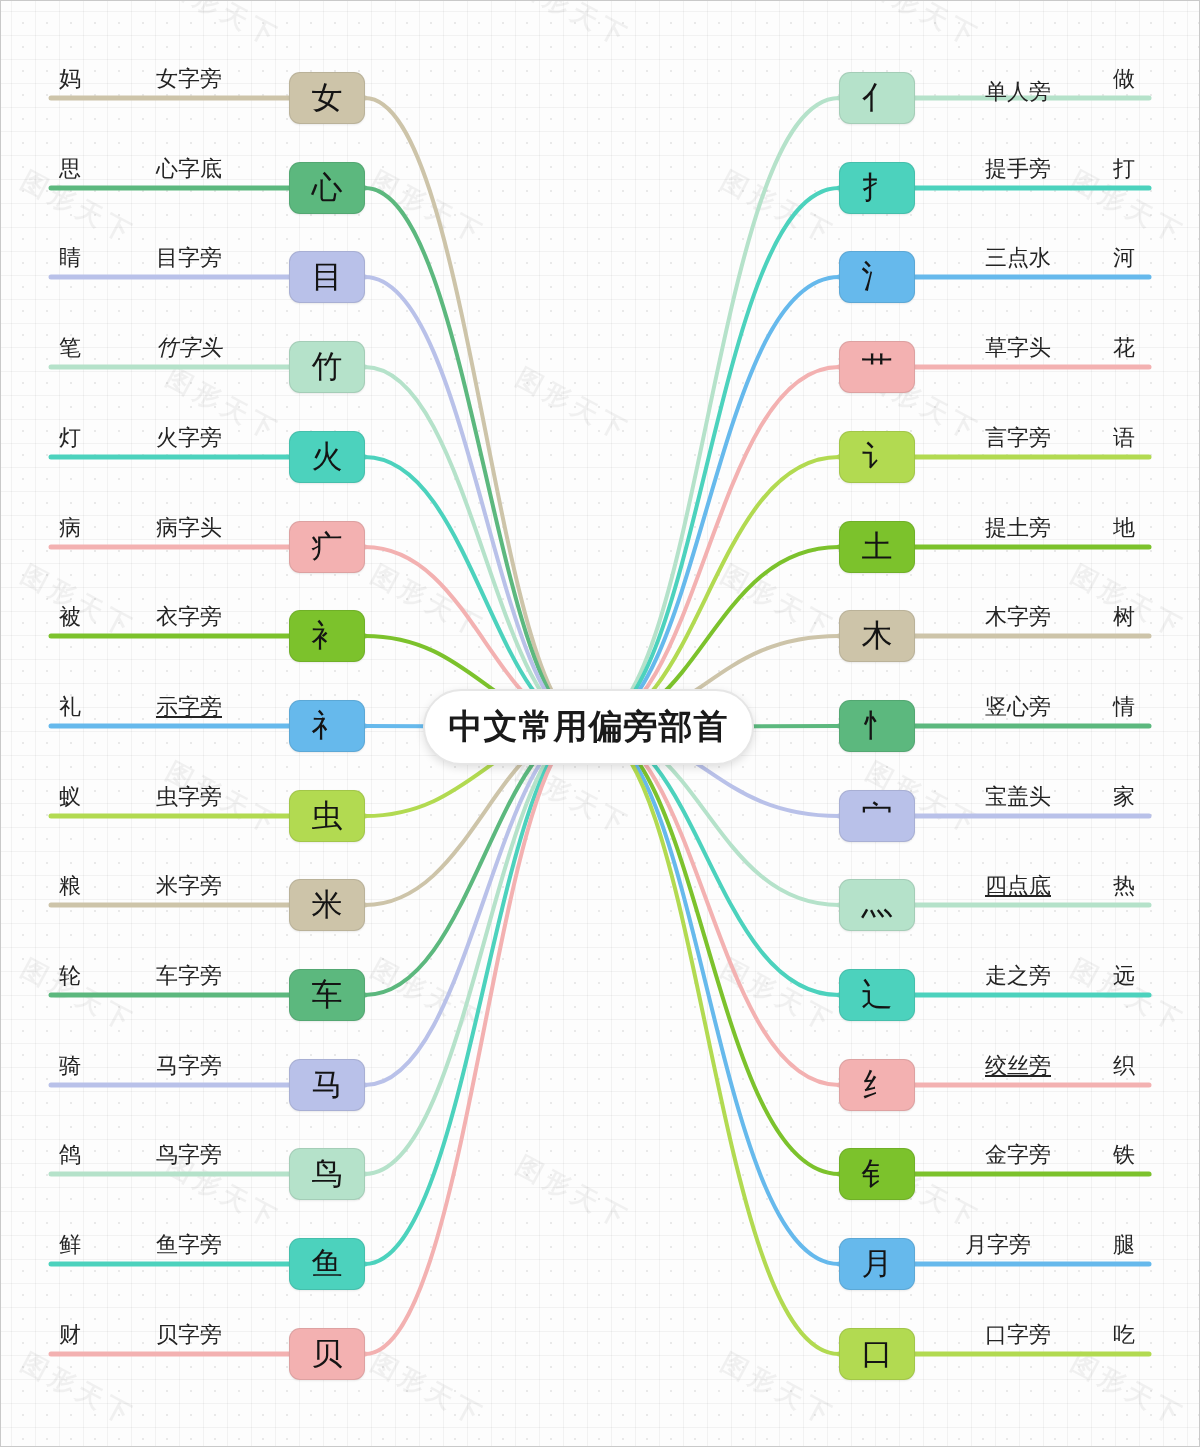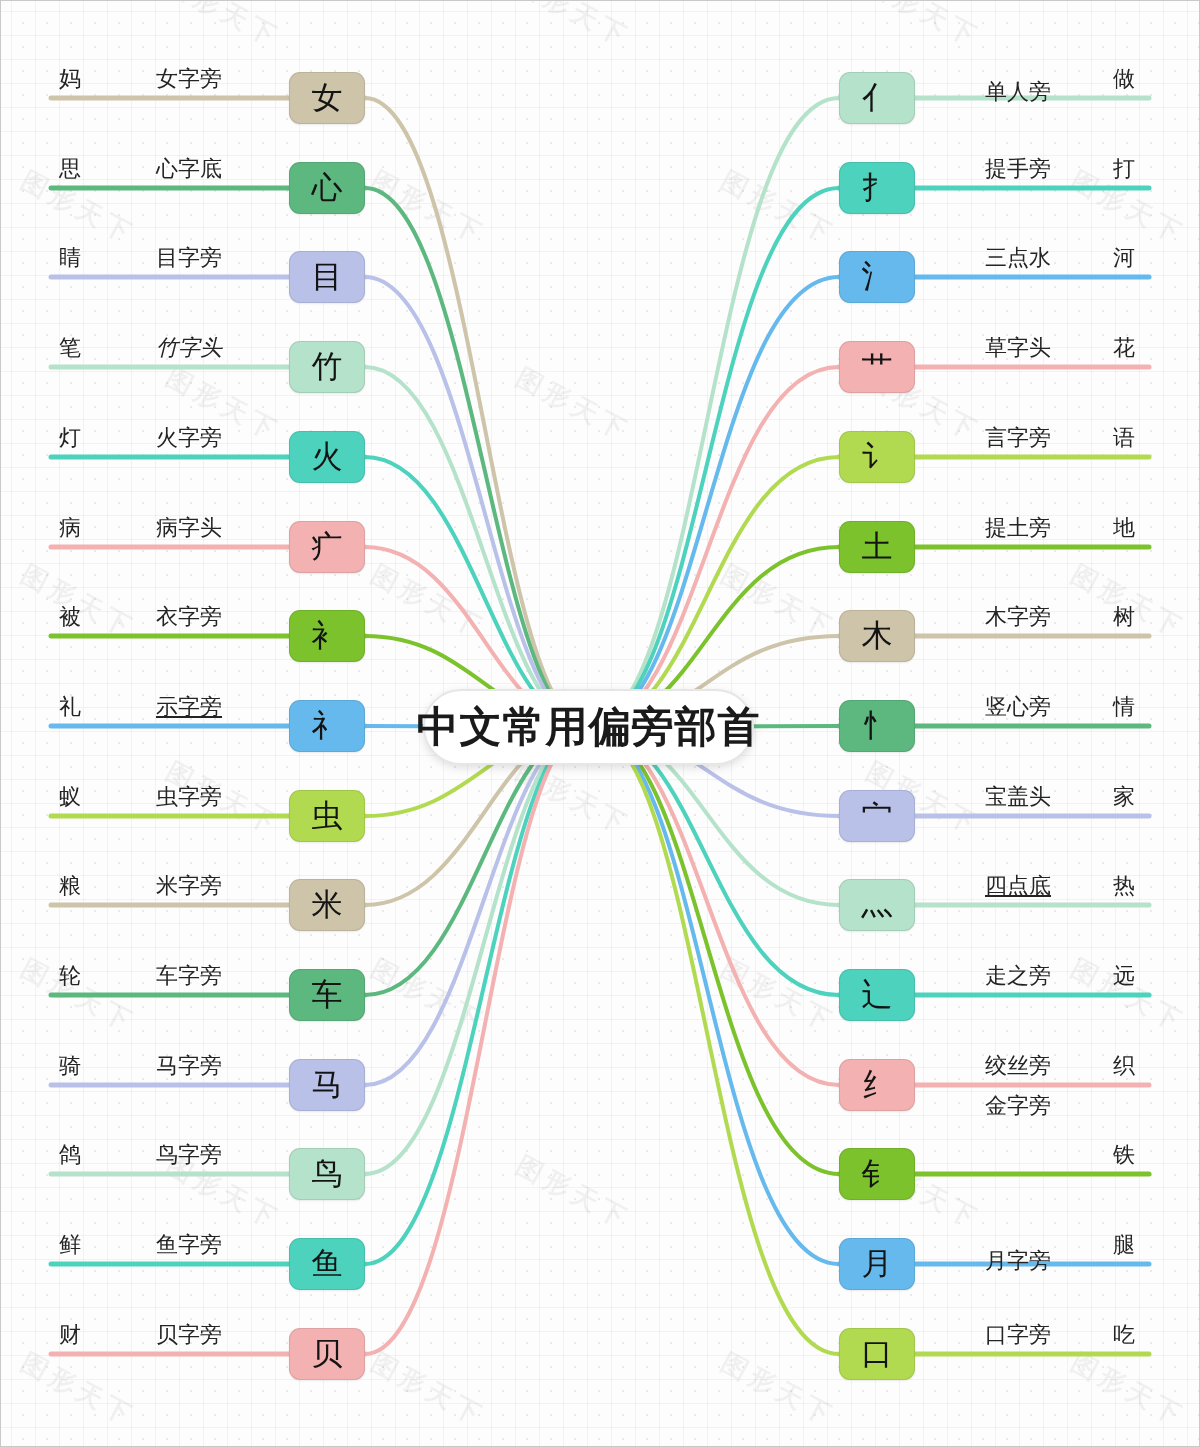--- a/index.html
+++ b/index.html
@@ -47,21 +47,21 @@
     position:absolute;z-index:5;
     left:422px;top:688px;width:331px;height:76px;
     background:#ffffff;
     border:2px solid #e6e6e6;
     border-radius:40px;
     box-shadow:0 3px 9px rgba(0,0,0,0.12);
     display:flex;align-items:center;justify-content:center;
     box-sizing:border-box;
   }
   .center-pill span{
-    font-size:42px;font-weight:bold;color:#1a1a1a;
+    font-size:34px;font-weight:bold;color:#1a1a1a;
     white-space:nowrap;letter-spacing:1px;
   }
 </style>
 </head>
 <body>
 
 <div id="canvas">
   <div id="wm-layer">
       <span class="wm" style="left: 160px; top: -8px;">图形天下</span>
       <span class="wm" style="left: 510px; top: -8px;">图形天下</span>
@@ -253,29 +253,29 @@
 
   <div class="radbox" style="left: 838px; top: 878px; background: rgb(181, 226, 202);">灬</div>
   <div class="label" style="left: 984px; top: 872px; text-decoration: underline;">四点底</div>
   <div class="label" style="left: 1112px; top: 872px;">热</div>
 
   <div class="radbox" style="left: 838px; top: 968px; background: rgb(76, 210, 189);">辶</div>
   <div class="label" style="left: 984px; top: 962px;">走之旁</div>
   <div class="label" style="left: 1112px; top: 962px;">远</div>
 
   <div class="radbox" style="left: 838px; top: 1058px; background: rgb(243, 177, 177);">纟</div>
-  <div class="label" style="left: 984px; top: 1052px;">绞丝旁</div>
+  <div class="label" style="left: 984px; top: 1052px; text-decoration: underline;">绞丝旁</div>
   <div class="label" style="left: 1112px; top: 1052px;">织</div>
 
   <div class="radbox" style="left: 838px; top: 1147px; background: rgb(124, 194, 44);">钅</div>
-  <div class="label" style="left: 984px; top: 1092px;">金字旁</div>
+  <div class="label" style="left: 984px; top: 1141px;">金字旁</div>
   <div class="label" style="left: 1112px; top: 1141px;">铁</div>
 
   <div class="radbox" style="left: 838px; top: 1237px; background: rgb(102, 185, 236);">月</div>
-  <div class="label" style="left: 984px; top: 1231px; margin-top: 16px;">月字旁</div>
+  <div class="label" style="left: 964px; top: 1231px;">月字旁</div>
   <div class="label" style="left: 1112px; top: 1231px;">腿</div>
 
   <div class="radbox" style="left: 838px; top: 1327px; background: rgb(178, 218, 81);">口</div>
   <div class="label" style="left: 984px; top: 1321px;">口字旁</div>
   <div class="label" style="left: 1112px; top: 1321px;">吃</div>
 </div>
   <div class="center-pill">
     <span>中文常用偏旁部首</span>
   </div>
 </div>

